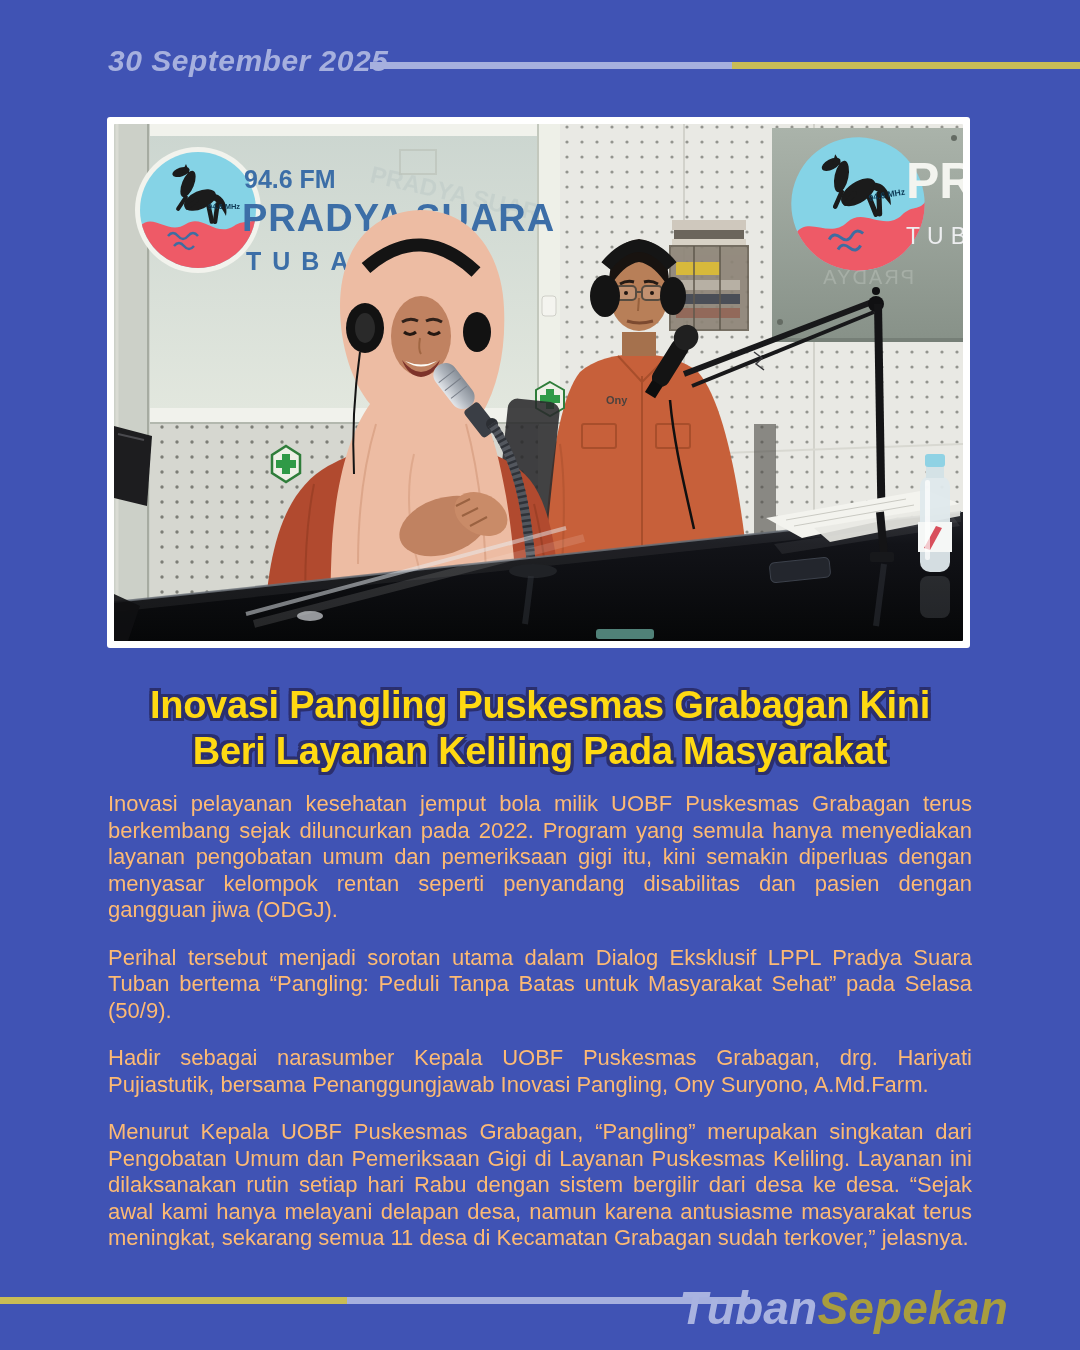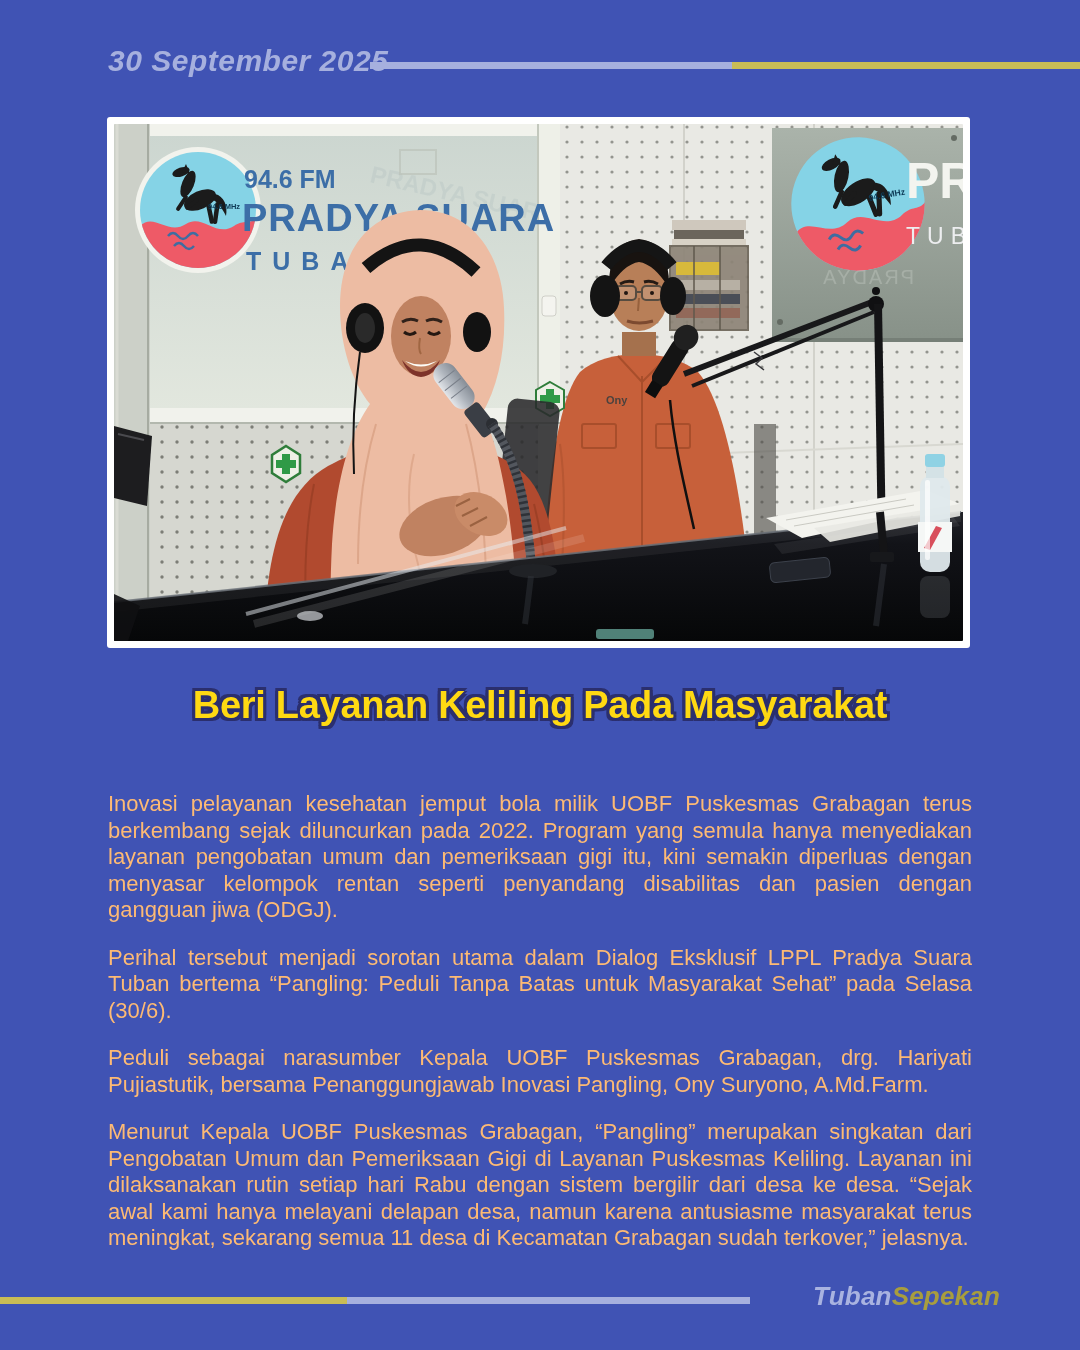--- a/index.html
+++ b/index.html
@@ -44,22 +44,22 @@
     color:#fdba74;font-size:22px;line-height:26.5px;
     text-align:justify;
   }
   .article p{margin:0 0 21px 0;}
   
   .footer-rule{
     position:absolute;top:1297px;left:0;width:750px;height:7px;
     background:linear-gradient(90deg,#c9bc55 0 46.3%,#a6b0de 46.3%);
   }
   .brand{
-    position:absolute;top:1281px;right:80px;
-    font-size:26px;font-weight:bold;font-style:italic;letter-spacing:.2px;text-align:center;
+    position:absolute;top:1281px;right:72px;
+    font-size:46px;font-weight:bold;font-style:italic;letter-spacing:.2px;text-align:center;
   }
   .brand .b1{color:#a9b3e0;}
   .brand .b2{color:#a89d3e;}
 </style>
 </head>
 <body>
 
 <div class="page">
 
   <div class="date">30 September 2025</div>
@@ -313,27 +313,28 @@
           <polygon points="810,424 822,402 828,404 816,426" fill="#d84f5c"></polygon>
           <rect x="811" y="356" width="5" height="80" rx="2" fill="#ffffff" opacity="0.7"></rect>
           <rect x="806" y="452" width="30" height="42" rx="8" fill="#dfe9ec" opacity="0.13"></rect>
         </g>
         <polygon points="0,470 26,482 14,517 0,517" fill="#101012" opacity="0.9"></polygon>
       </g>
     </svg>
   </div>
 
   <div class="headline">
+    <span style="display:block">Inovasi Pangling Puskesmas Grabagan Kini</span>
     <span style="display:block">Beri Layanan Keliling Pada Masyarakat</span>
   </div>
 
   <div class="article">
     <p>Inovasi pelayanan kesehatan jemput bola milik UOBF Puskesmas Grabagan terus berkembang sejak diluncurkan pada 2022. Program yang semula hanya menyediakan layanan pengobatan umum dan pemeriksaan gigi itu, kini semakin diperluas dengan menyasar kelompok rentan seperti penyandang disabilitas dan pasien dengan gangguan jiwa (ODGJ).</p>
-    <p>Perihal tersebut menjadi sorotan utama dalam Dialog Eksklusif LPPL Pradya Suara Tuban bertema “Pangling: Peduli Tanpa Batas untuk Masyarakat Sehat” pada Selasa (30/6).</p>
-    <p>Peduli sebagai narasumber Kepala UOBF Puskesmas Grabagan, drg. Hariyati Pujiastutik, bersama Penanggungjawab Inovasi Pangling, Ony Suryono, A.Md.Farm.</p>
+    <p>Perihal tersebut menjadi sorotan utama dalam Dialog Eksklusif LPPL Pradya Suara Tuban bertema “Pangling: Peduli Tanpa Batas untuk Masyarakat Sehat” pada Selasa (50/9).</p>
+    <p>Hadir sebagai narasumber Kepala UOBF Puskesmas Grabagan, drg. Hariyati Pujiastutik, bersama Penanggungjawab Inovasi Pangling, Ony Suryono, A.Md.Farm.</p>
     <p>Menurut Kepala UOBF Puskesmas Grabagan, “Pangling” merupakan singkatan dari Pengobatan Umum dan Pemeriksaan Gigi di Layanan Puskesmas Keliling. Layanan ini dilaksanakan rutin setiap hari Rabu dengan sistem bergilir dari desa ke desa. “Sejak awal kami hanya melayani delapan desa, namun karena antusiasme masyarakat terus meningkat, sekarang semua 11 desa di Kecamatan Grabagan sudah terkover,” jelasnya.</p>
   </div>
 
   <div class="footer-rule"></div>
   <div class="brand">
     <span class="b1">Tuban</span><span class="b2">Sepekan</span>
   </div>
 
 </div>
 

